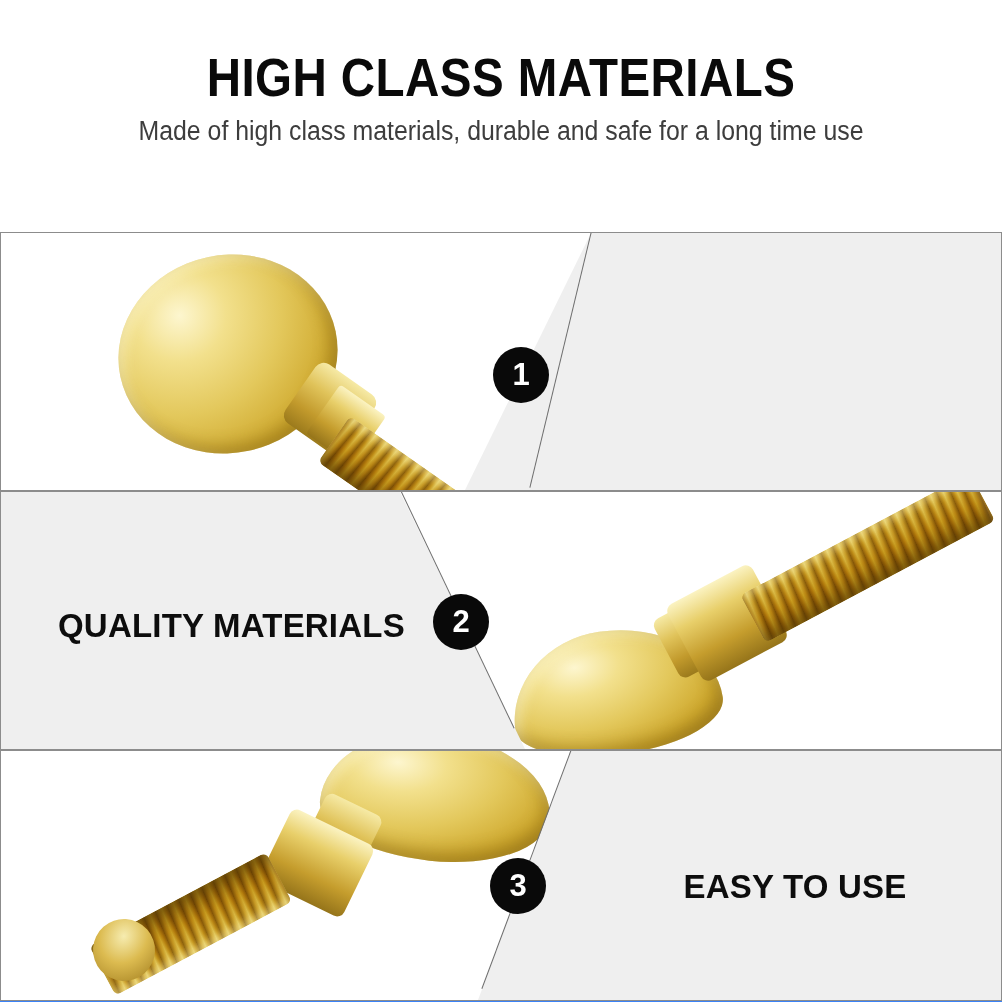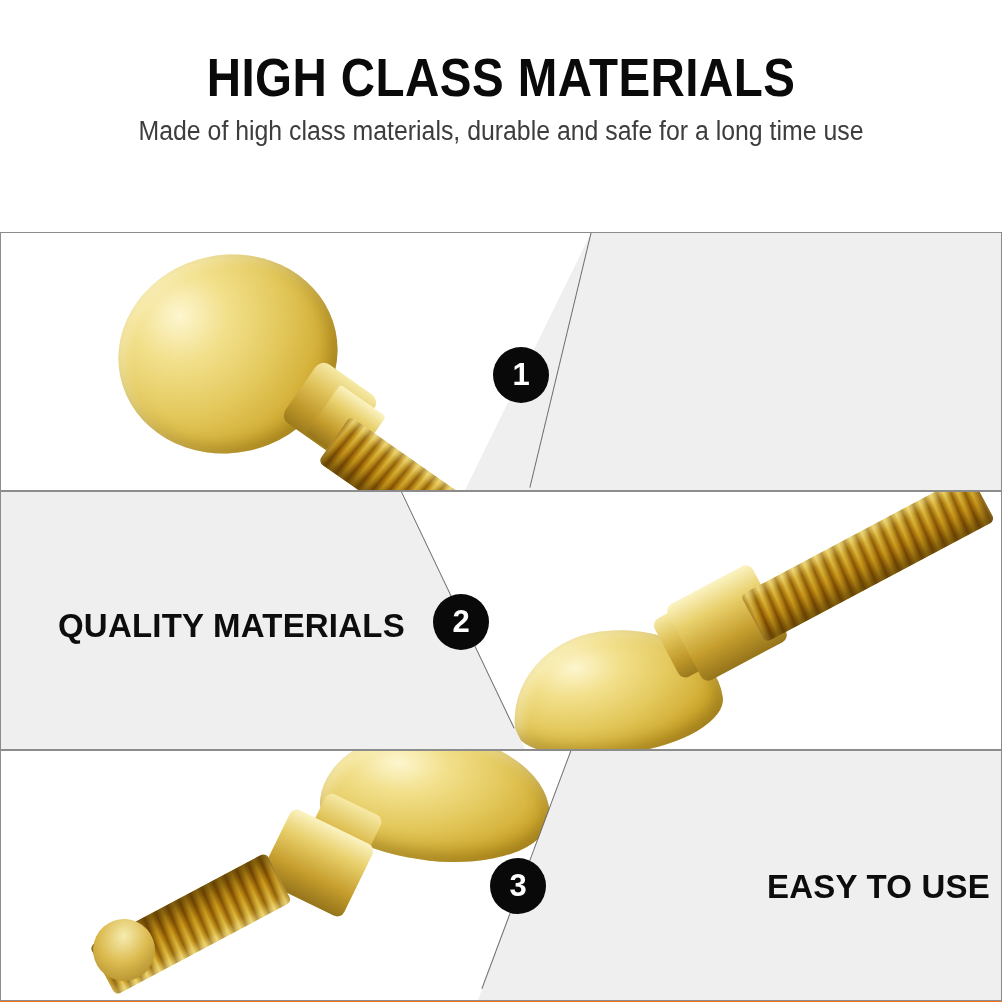--- a/index.html
+++ b/index.html
@@ -10,21 +10,21 @@
     height: 1002px;
     background: #ffffff;
     font-family: "Liberation Sans", "DejaVu Sans", sans-serif;
     overflow: hidden;
   }
 
   #page {
     position: relative;
     width: 1002px;
     height: 1002px;
-    background: #f97316;
+    background: #3b82f6;
   }
 
   
   .header {
     position: absolute;
     left: 0; top: 0;
     width: 1002px;
     height: 232px;
     background: #ffffff;
     text-align: center;
@@ -172,21 +172,21 @@
     font-size: 33px;
     line-height: 42px;
     text-align: left;
     margin-left: 18px;
   }
   #label-3 {
     left: 600px; top: 866px;
     width: 390px;
     font-size: 33px;
     line-height: 42px;
-    text-align: right;
+    text-align: center;
   }
 
   
   .screw { position: absolute; }
 
   .screw-head {
     position: absolute;
     border-radius: 50%;
     background:
       radial-gradient(ellipse at 32% 26%, #fdf6cf 0%, #f2e08c 22%, #e3c85c 48%, #cfa92e 74%, #a8821f 100%);

